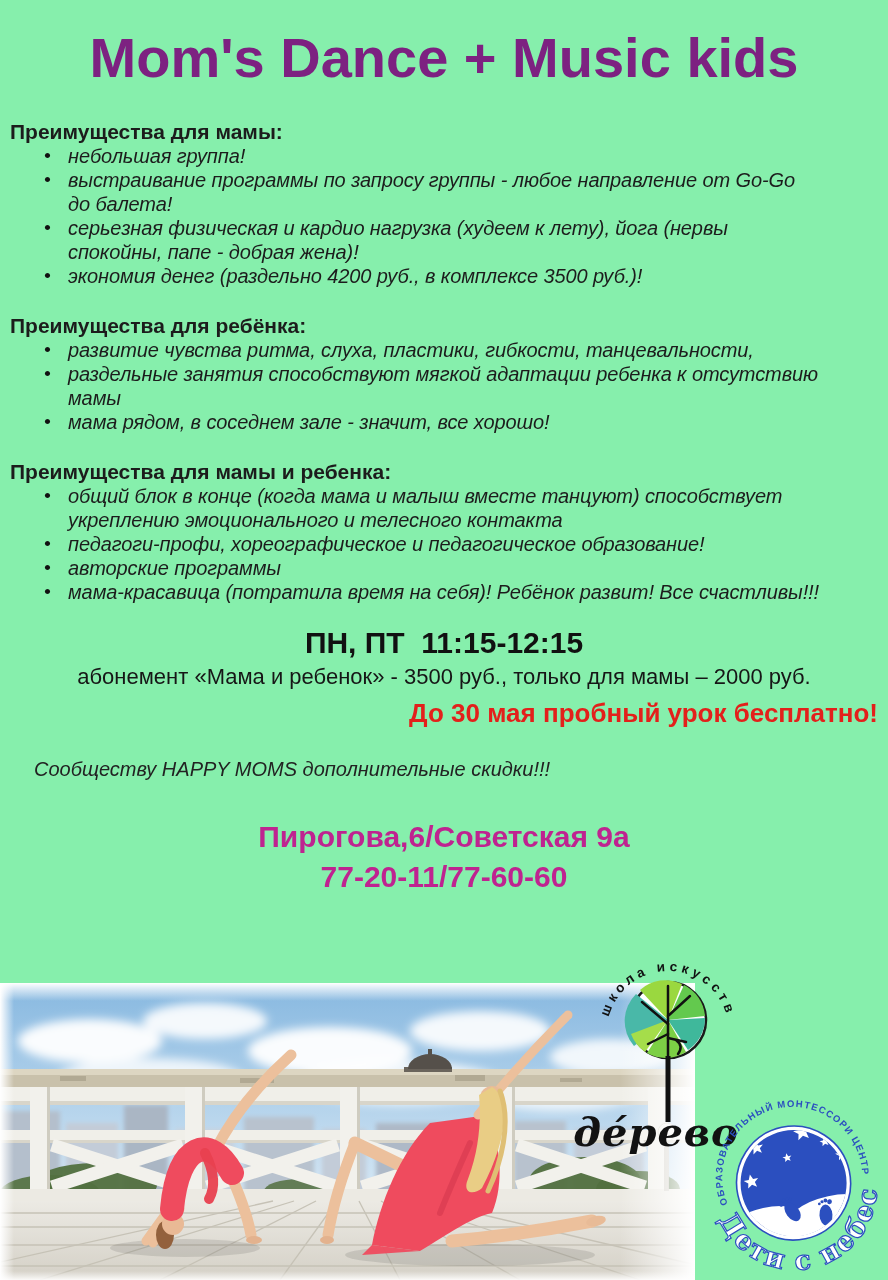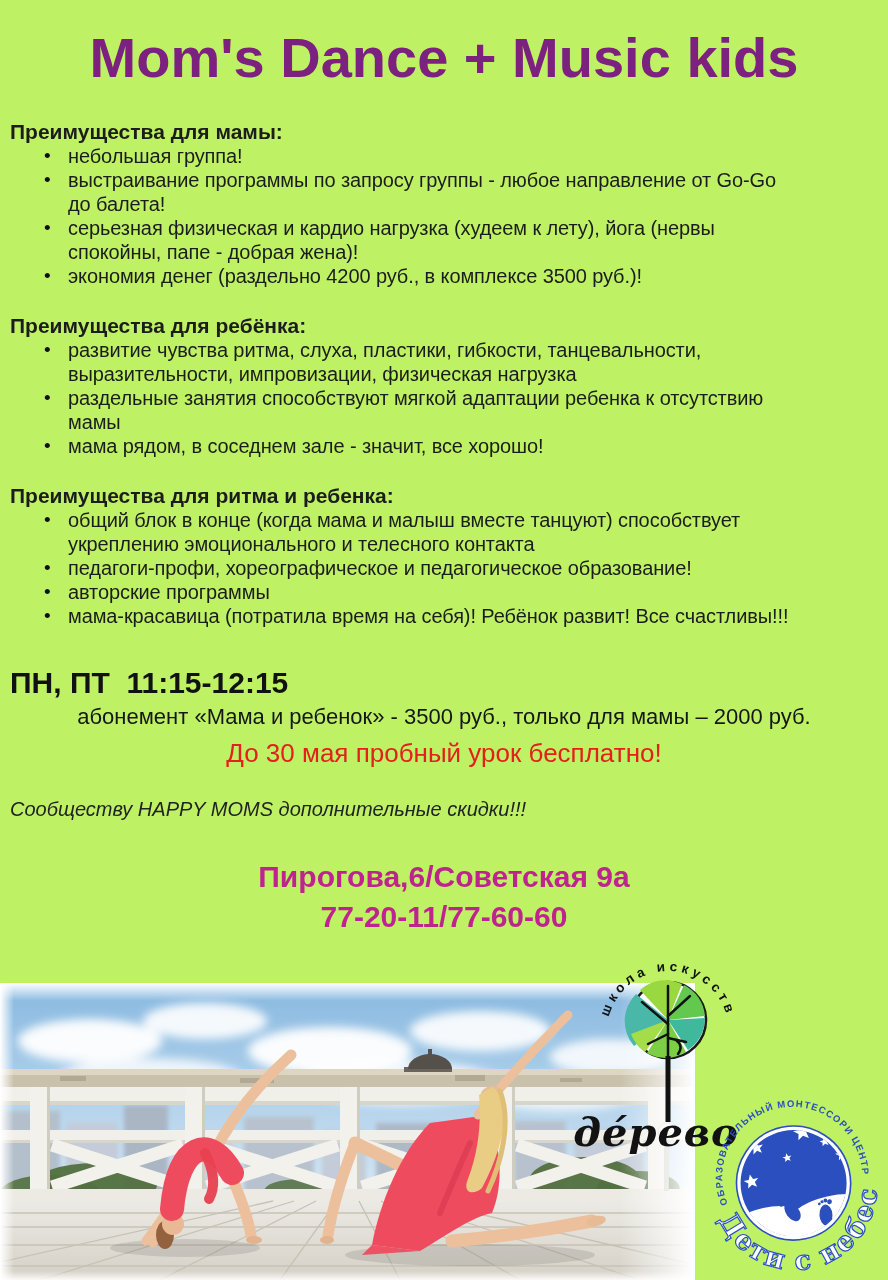--- a/index.html
+++ b/index.html
@@ -1,52 +1,52 @@
 <!DOCTYPE html>
 <html style="--c-title: #7d2181; --c-magenta: #bf2390; --c-red: #e3201b; --c-blue: #2b4fbf; --c-dress: #ef4b5e;"><head>
 <meta charset="utf-8">
 <style>
   html,body{margin:0;padding:0;background:#888;}
   .page{
     position:relative; width:888px; height:1280px; margin:0 auto;
-    background:#bef264; overflow:hidden;
+    background:#86efac; overflow:hidden;
     font-family:"Liberation Sans", sans-serif; color:#1c1c1c;
   }
   .content{ padding:26px 10px 0 10px; }
   .title{
     text-align:center; font-weight:bold; font-size:56px; line-height:64px;
     color:var(--c-title); margin:0 0 30px 0; white-space:pre;
   }
   .sec-header{
     font-weight:bold; font-size:21px; line-height:24px; margin-top:26px;
     white-space:pre;
   }
   .sec-header:first-child{ margin-top:0; }
-  ul.bullets{ margin:0; padding:0 0 0 58px; list-style:none; }
+  ul.bullets{ margin:0; padding:0 0 0 58px; list-style:none;font-style:italic; }
   ul.bullets li{ position:relative; }
   ul.bullets li::before{
     content:"•"; position:absolute; left:-24px; top:0;
     font-size:19px; line-height:24px; color:#111;
   }
   .bl{ font-size:20px; line-height:24px; white-space:pre; letter-spacing:-0.1px; }
   .schedule{
-    margin-top:36px; text-align:left; font-weight:bold; font-size:30px;
+    margin-top:20px; text-align:center; font-weight:bold; font-size:30px;
     line-height:38px; white-space:pre; color:#111;
   }
   .pricing{
     margin-top:0; text-align:center; font-weight:normal; font-size:22px;
     line-height:30px; white-space:pre; color:#161616;
   }
   .promo{
-    margin-top:4px; text-align:center; font-weight:normal; font-size:26px;
+    margin-top:4px; text-align:right; font-weight:bold; font-size:26px;
     line-height:34px; white-space:pre; color:var(--c-red);
   }
   .community{
     margin-top:26px; font-style:italic; font-size:20px; line-height:26px;
-    white-space:pre; color:#222;
+    white-space:pre; color:#222;margin-left:24px;
   }
   .address, .phone{
     text-align:center; font-weight:bold; font-size:30px; line-height:40px;
     white-space:pre; color:var(--c-magenta);
   }
   .address{ margin-top:35px; }
   .photo-wrap{ position:absolute; left:0; top:983; width:695px; height:297px; }
   .photo-wrap{ top:983px; }
   .tree-logo{ position:absolute; left:552px; top:946px; width:200px; height:212px; overflow:visible; }
   .montessori-logo{ position:absolute; left:701px; top:1091px; width:186px; height:188px; overflow:visible; }
@@ -77,31 +77,30 @@
             <div class="bl">спокойны, папе - добрая жена)!</div>
           </li>
           <li>
             <div class="bl">экономия денег (раздельно 4200 руб., в комплексе 3500 руб.)!</div>
           </li>
         </ul>
         <div class="sec-header">Преимущества для ребёнка:</div>
         <ul class="bullets">
           <li>
             <div class="bl">развитие чувства ритма, слуха, пластики, гибкости, танцевальности,</div>
-            <div class="bl">выразительности, импровизации, физическая нагрузка</div>
           </li>
           <li>
             <div class="bl">раздельные занятия способствуют мягкой адаптации ребенка к отсутствию</div>
             <div class="bl">мамы</div>
           </li>
           <li>
             <div class="bl">мама рядом, в соседнем зале - значит, все хорошо!</div>
           </li>
         </ul>
-        <div class="sec-header">Преимущества для ритма и ребенка:</div>
+        <div class="sec-header">Преимущества для мамы и ребенка:</div>
         <ul class="bullets">
           <li>
             <div class="bl">общий блок в конце (когда мама и малыш вместе танцуют) способствует</div>
             <div class="bl">укреплению эмоционального и телесного контакта</div>
           </li>
           <li>
             <div class="bl">педагоги-профи, хореографическое и педагогическое образование!</div>
           </li>
           <li>
             <div class="bl">авторские программы</div>

